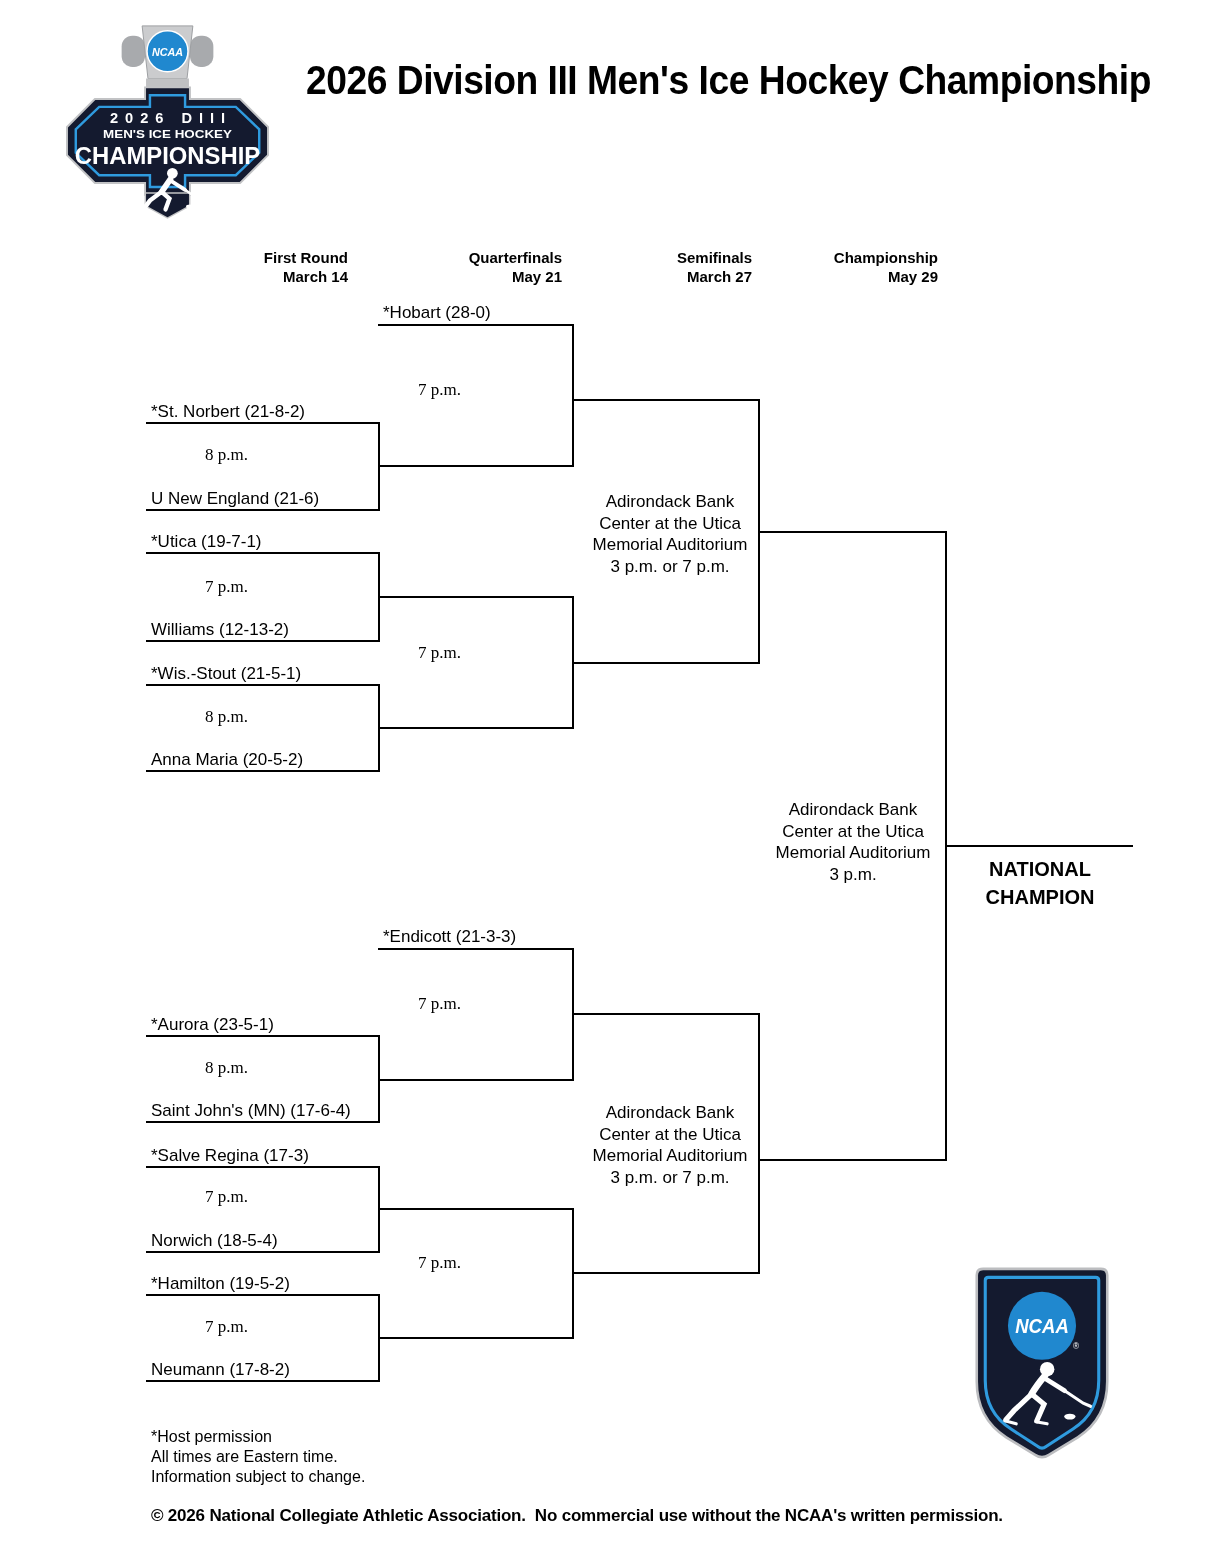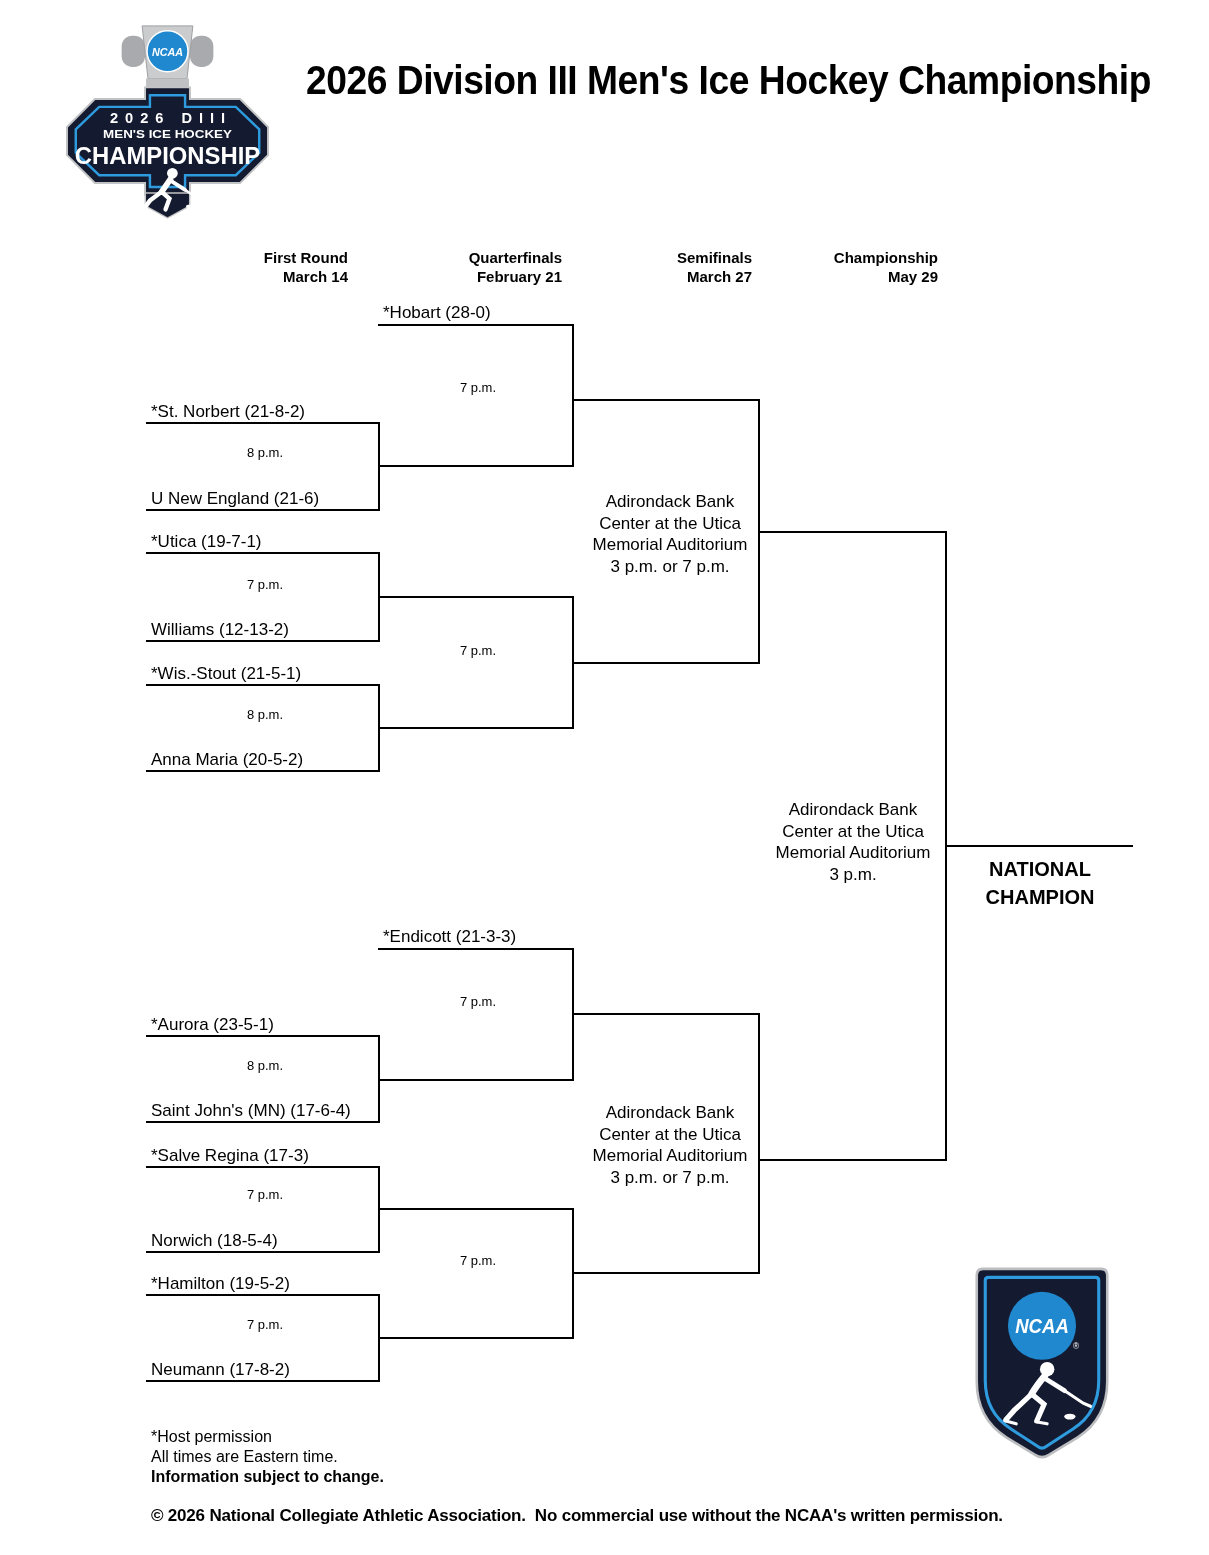--- a/index.html
+++ b/index.html
@@ -5,26 +5,26 @@
   html,body{margin:0;padding:0;background:#fff;}
   .page{position:relative;width:1209px;height:1555px;background:#fff;overflow:hidden;
         font-family:"Liberation Sans", sans-serif;color:#000;}
   .abs{position:absolute;}
   .hl{position:absolute;height:2px;background:#000;}
   .vl{position:absolute;width:2px;background:#000;}
   .title{position:absolute;left:306px;top:58px;font-size:40px;font-weight:bold;
          white-space:nowrap;transform:scaleX(.93);transform-origin:left top;letter-spacing:-.5px;}
   .colhead{position:absolute;width:170px;text-align:right;font-size:15px;font-weight:bold;line-height:19px;}
   .team{position:absolute;font-size:17px;white-space:nowrap;}
-  .time{position:absolute;width:120px;text-align:center;font-size:13px;}
+  .time{position:absolute;width:120px;font-size:17px;font-family:Liberation Serif, serif;}
   .venue{position:absolute;width:220px;text-align:center;font-size:17px;line-height:21.5px;}
   .champ{position:absolute;left:947px;top:855px;width:186px;text-align:center;
          font-size:20px;font-weight:bold;line-height:28px;}
   .fnote{position:absolute;left:151px;font-size:16px;}
-  .bold{font-weight:bold;}
+  .bold{font-weight:normal;}
   .copyright{position:absolute;left:151px;top:1506px;font-size:17px;font-weight:bold;
              letter-spacing:-.2px;white-space:pre;}
 </style>
 </head>
 <body>
 
 <div class="page">
 
   <svg class="abs" style="left:60px;top:22px" width="215" height="202" viewBox="0 0 220 207">
 
@@ -56,21 +56,21 @@
   </svg>
 
   <div class="title">2026 Division III Men's Ice Hockey Championship</div>
 
   <div class="colhead" style="left:178px;top:248px">
     <div>First Round</div>
     <div>March 14</div>
   </div>
   <div class="colhead" style="left:392px;top:248px">
     <div>Quarterfinals</div>
-    <div>February 21</div>
+    <div>May 21</div>
   </div>
   <div class="colhead" style="left:582px;top:248px">
     <div>Semifinals</div>
     <div>March 27</div>
   </div>
   <div class="colhead" style="left:768px;top:248px">
     <div>Championship</div>
     <div>May 29</div>
   </div>
 

